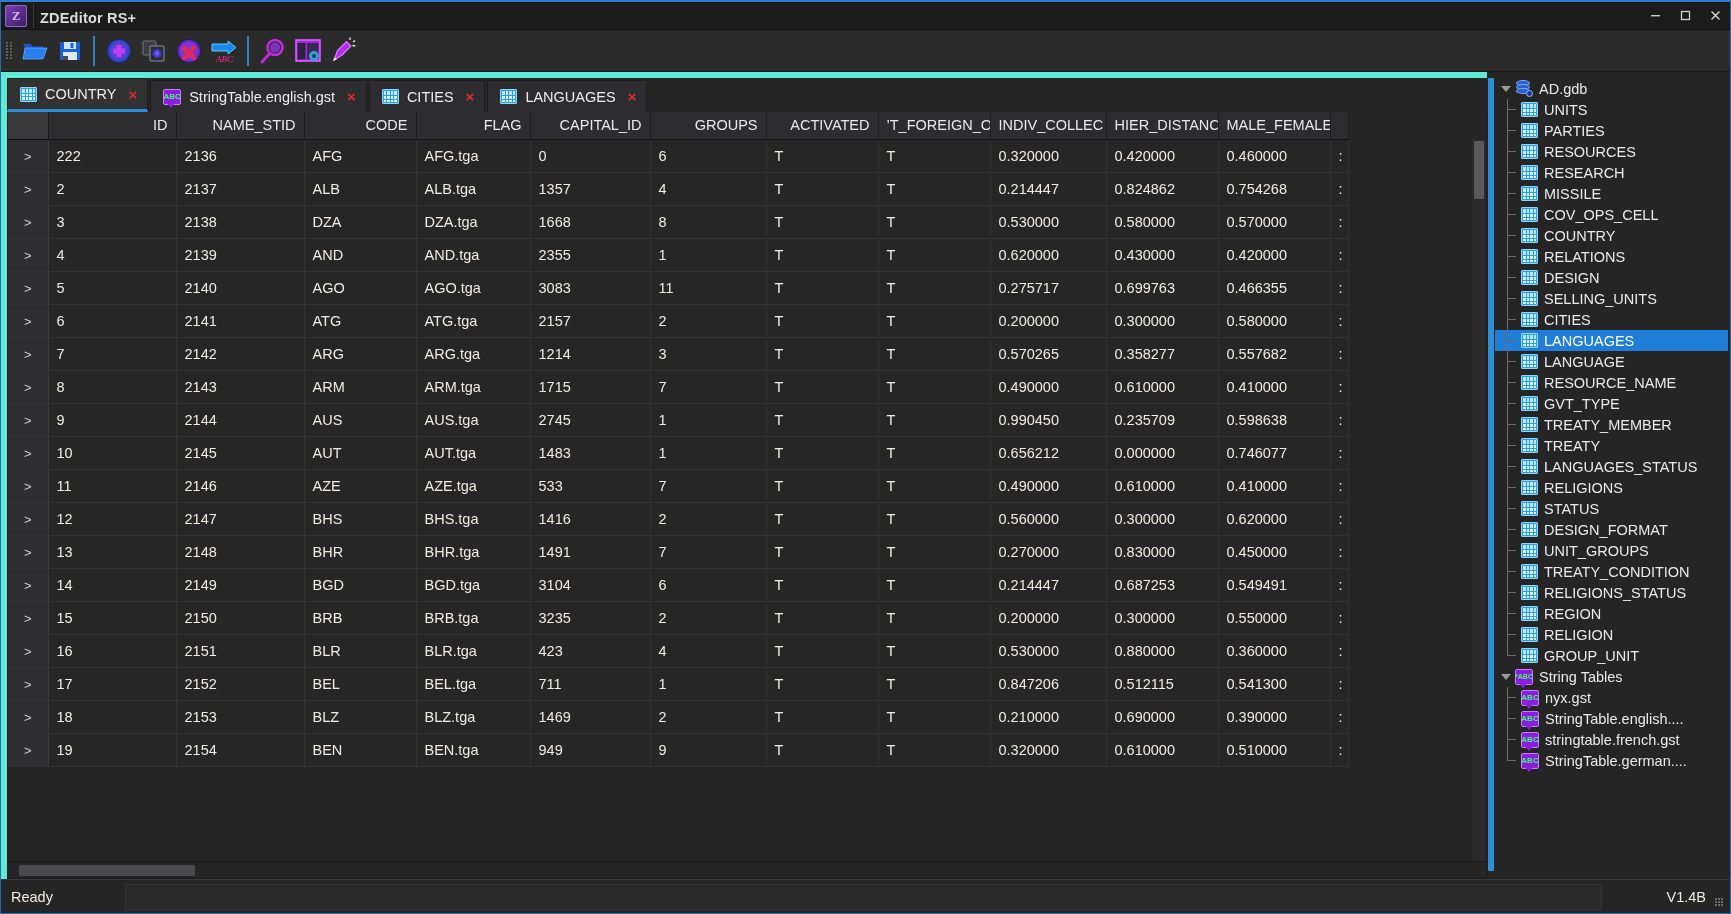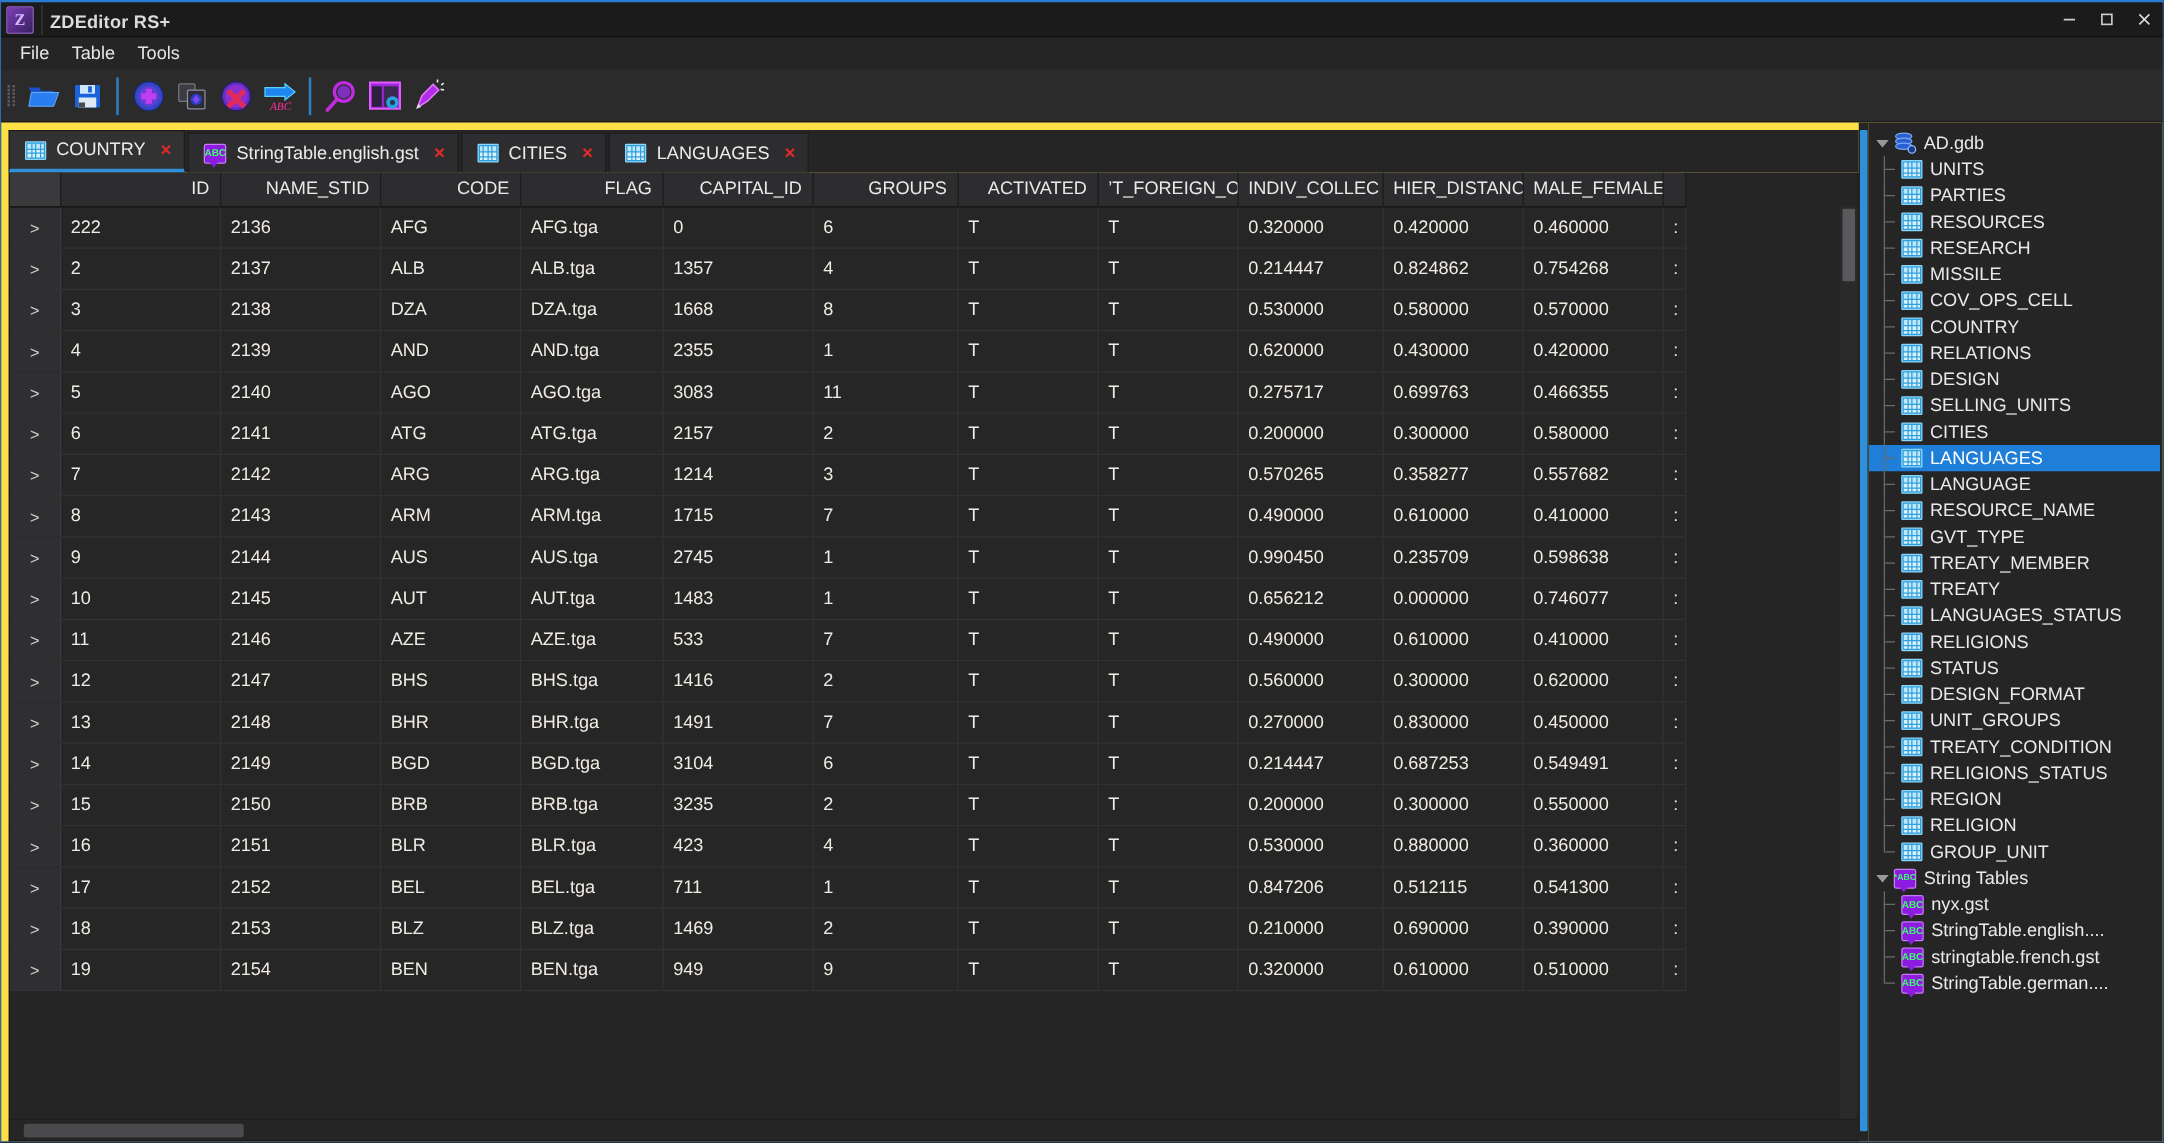--- a/index.html
+++ b/index.html
@@ -83,21 +83,21 @@
     margin: 0 1px;
   }
   .tb-sep {
     width: 2px; height: 30px; background: #2f8fd8; margin: 0 6px;
     opacity: .85;
   }
 
   
   .main {
     flex: 1 1 auto; display: flex; min-height: 0;
-    background: #fde047;
+    background: #5eead4;
   }
   .left-pane {
     flex: 1 1 auto; display: flex; flex-direction: column; min-width: 0;
     padding: 6px 0 0 6px;
   }
 
   
   .tabstrip {
     height: 34px; flex: 0 0 34px;
     display: flex; align-items: flex-end;
@@ -330,25 +330,20 @@
           </svg>
       </div>
       <div class="win-btn">
         <svg width="13" height="13" viewBox="0 0 13 13">
             <path d="M2.5 2.5 L10.5 10.5 M10.5 2.5 L2.5 10.5" stroke="#dcdcdc" stroke-width="1.3"></path>
           </svg>
       </div>
     </div>
   </div>
 
-  <div class="menubar">
-    <div class="menu-item">File</div>
-    <div class="menu-item">Table</div>
-    <div class="menu-item">Tools</div>
-  </div>
 
   <div class="toolbar">
     <div class="grip">
       <i></i>
         <i></i>
         <i></i>
         <i></i>
         <i></i>
         <i></i>
         <i></i>
@@ -1343,13 +1338,29 @@
             <span class="tlabel">stringtable.french.gst</span>
           </div>
           <div class="tnode child last">
             <span class="ico-abc">ABC</span>
             <span class="tlabel">StringTable.german....</span>
           </div>
         </div>
     </div>
   </div>
 
+  <div class="statusbar">
+    <div class="status-cell first">Ready</div>
+    <div class="status-cell mid"></div>
+    <div class="status-cell ver">V1.4B</div>
+    <div class="resize-grip">
+      <i></i>
+        <i></i>
+        <i></i>
+        <i></i>
+        <i></i>
+        <i></i>
+        <i></i>
+        <i></i>
+        <i></i>
+    </div>
+  </div>
 </div>
 
 </body></html>

